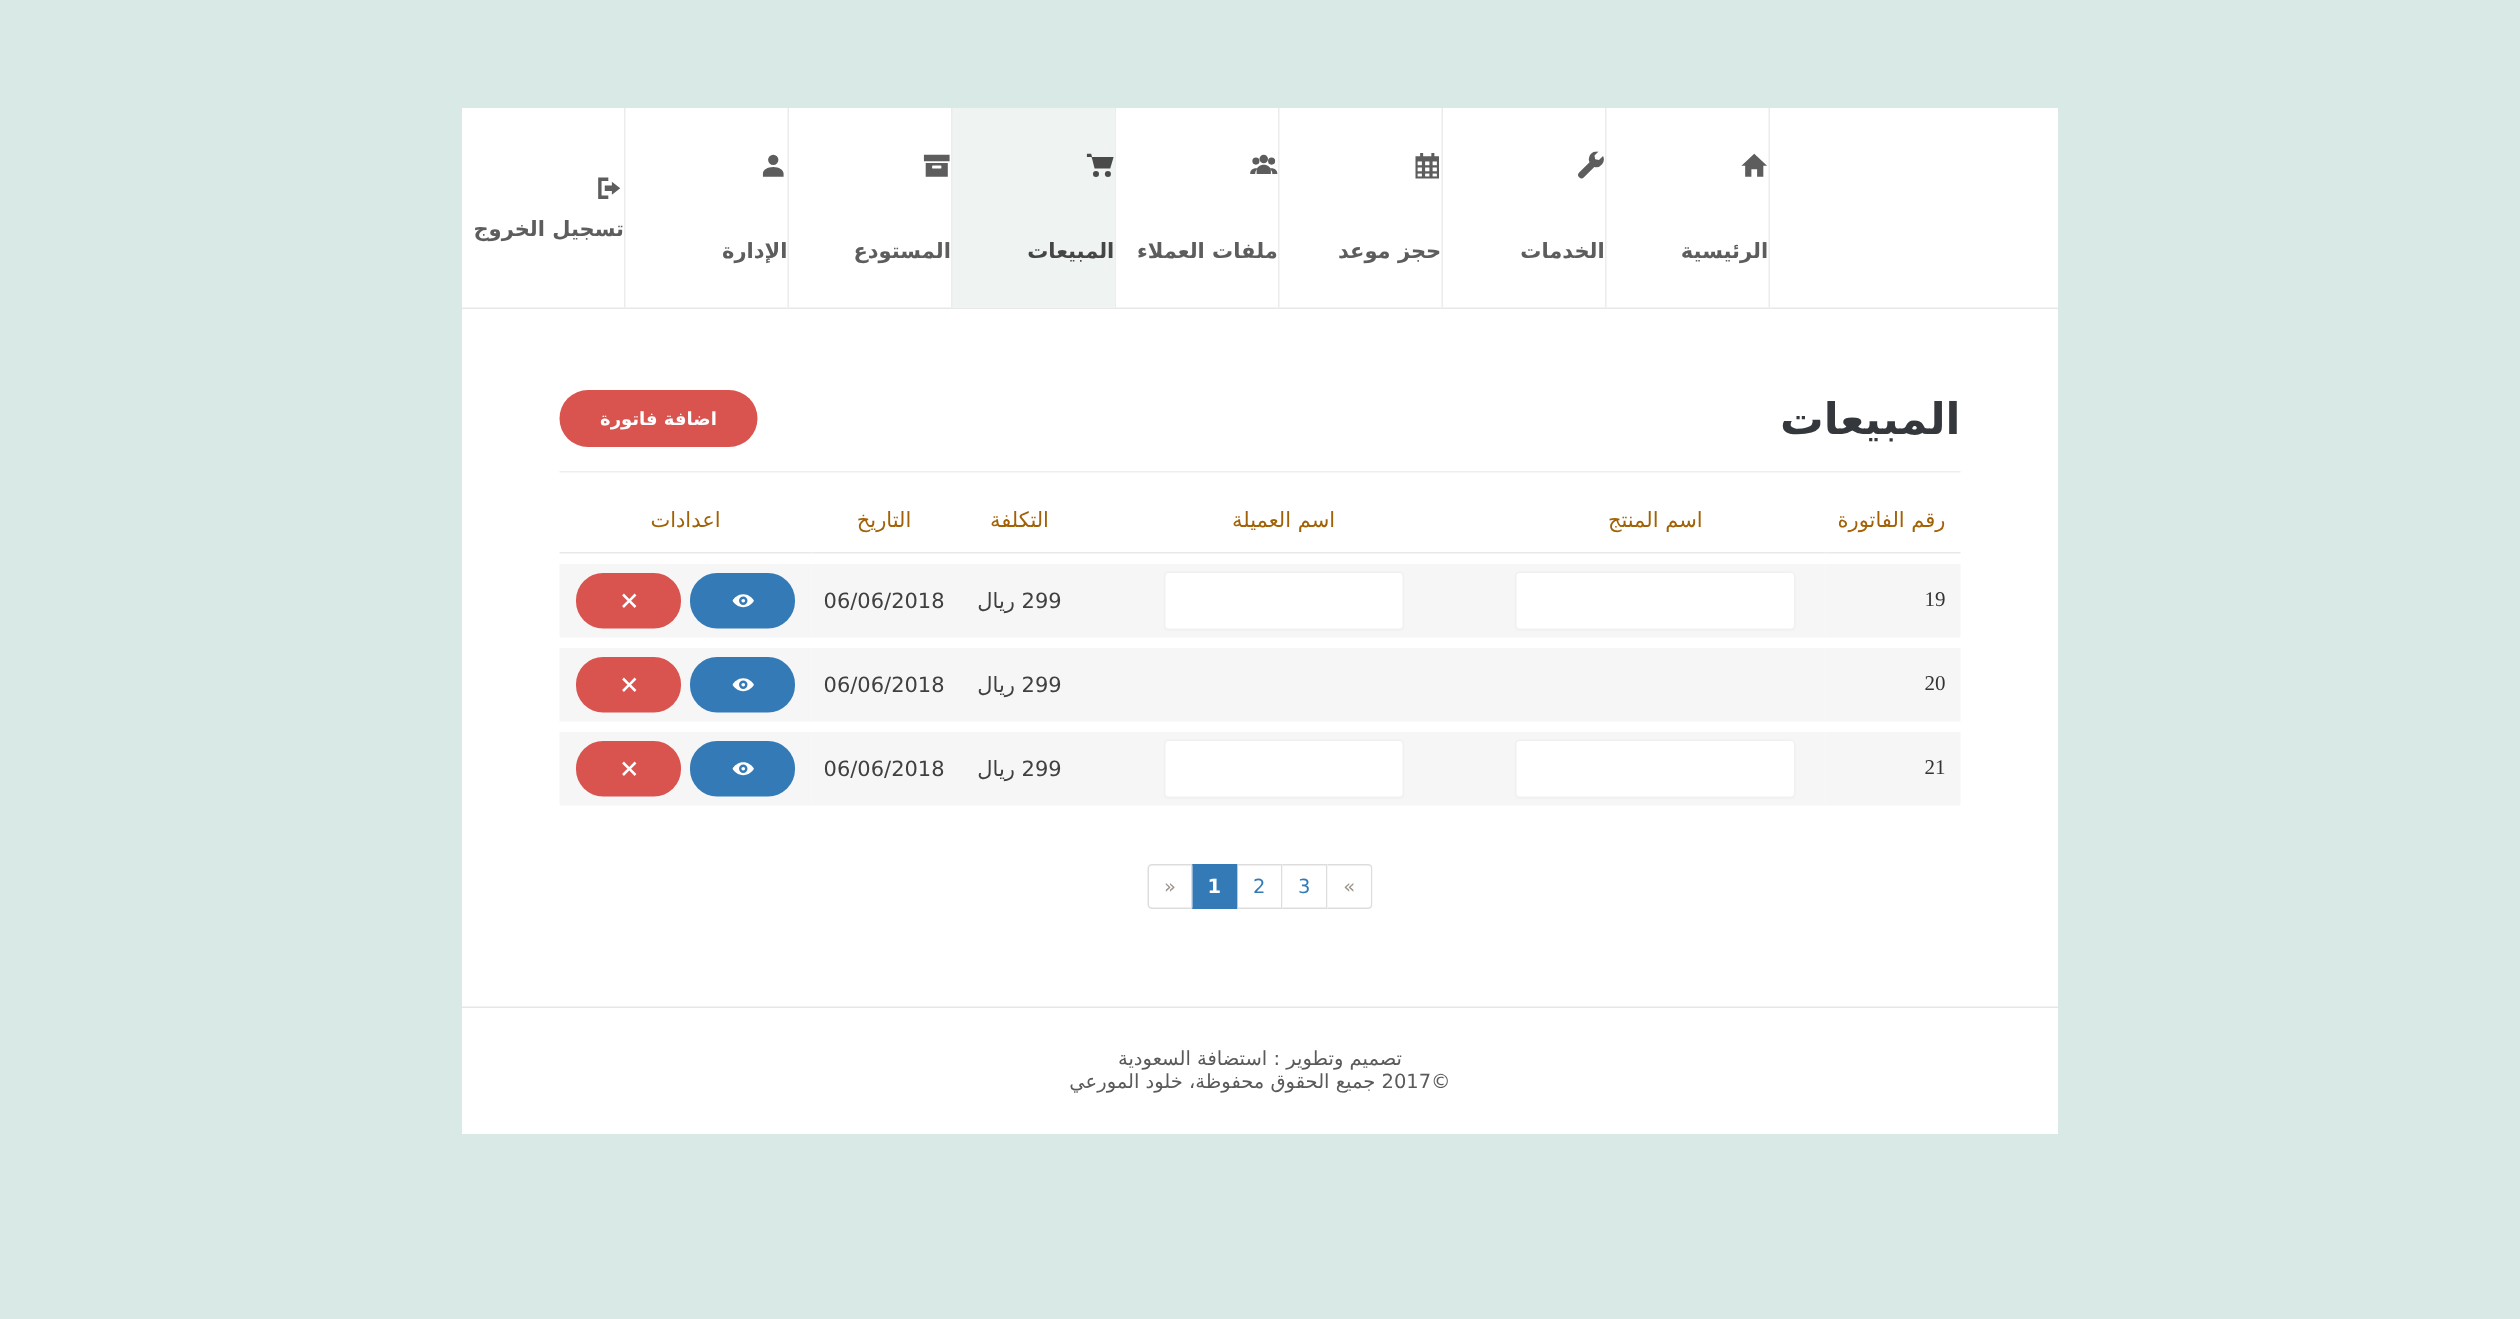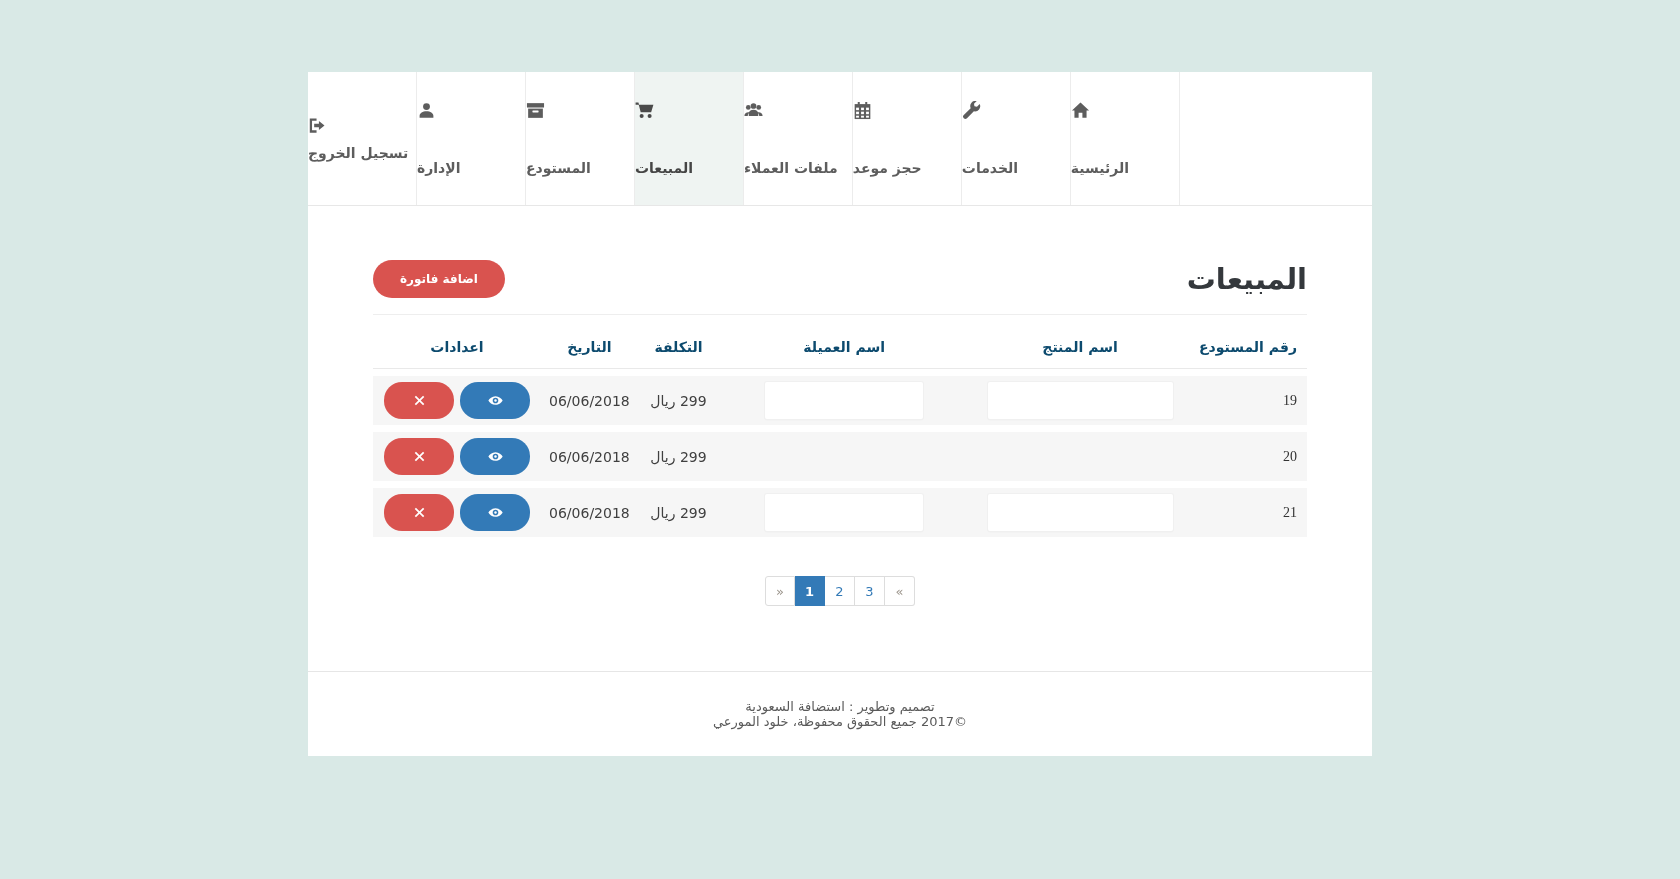--- a/index.html
+++ b/index.html
@@ -19,21 +19,21 @@
   .topnav {
     display: flex;
     height: 134px;
     direction: ltr;
     border-bottom: 1px solid #e7e7e7;
   }
   .nav-item {
     flex: 1 1 0;
     display: flex;
     flex-direction: column;
-    align-items: flex-start;
+    align-items: flex-end;
     justify-content: center;
     gap: 10px;
     color: #5d5d5d;
     cursor: pointer;
   }
   .nav-item + .nav-item, .nav-filler { border-left: 1px solid #ececec; gap: 40px; }
   .nav-item.active { background: #eff4f2; color: #454545; }
   .nav-item .nav-icon svg { width: 19px; height: 19px; fill: #5d5d5d; display: block; }
   .nav-item.active .nav-icon svg { fill: #4a4a4a; }
   .nav-label { font-size: 14px; font-weight: bold; white-space: nowrap; }
@@ -73,22 +73,22 @@
   
   table.sales {
     width: 100%;
     border-collapse: separate;
     border-spacing: 0 7px;
     direction: rtl;
     margin-top: 2px;
   }
   .sales thead th {
     font-size: 14px;
-    font-weight: bold;
-    color: #0c4a6e;
+    font-weight: normal;
+    color: #a16207;
     padding: 15px 8px 13px;
     border-bottom: 1px solid #e9e9e9;
     text-align: center;
     white-space: nowrap;
   }
   .sales thead th.col-invoice { text-align: right; padding-right: 10px; }
   .sales tbody td {
     background: #f6f6f6;
     font-size: 14px;
     color: #404040;
@@ -270,21 +270,21 @@
       <colgroup>
         <col style="width:88px">
           <col style="width:232px">
           <col style="width:286px">
         <col style="width:86px">
           <col style="width:96px">
           <col style="width:146px">
       </colgroup>
       <thead id="sales-head">
           <tr>
-            <th class="col-invoice">رقم المستودع</th>
+            <th class="col-invoice">رقم الفاتورة</th>
             <th class="col-product">اسم المنتج</th>
             <th class="col-client">اسم العميلة</th>
             <th class="col-cost">التكلفة</th>
             <th class="col-date">التاريخ</th>
             <th class="col-settings">اعدادات</th>
           </tr>
         </thead>
       <tbody id="sales-body">
           <tr>
             <td class="col-invoice">19</td>

